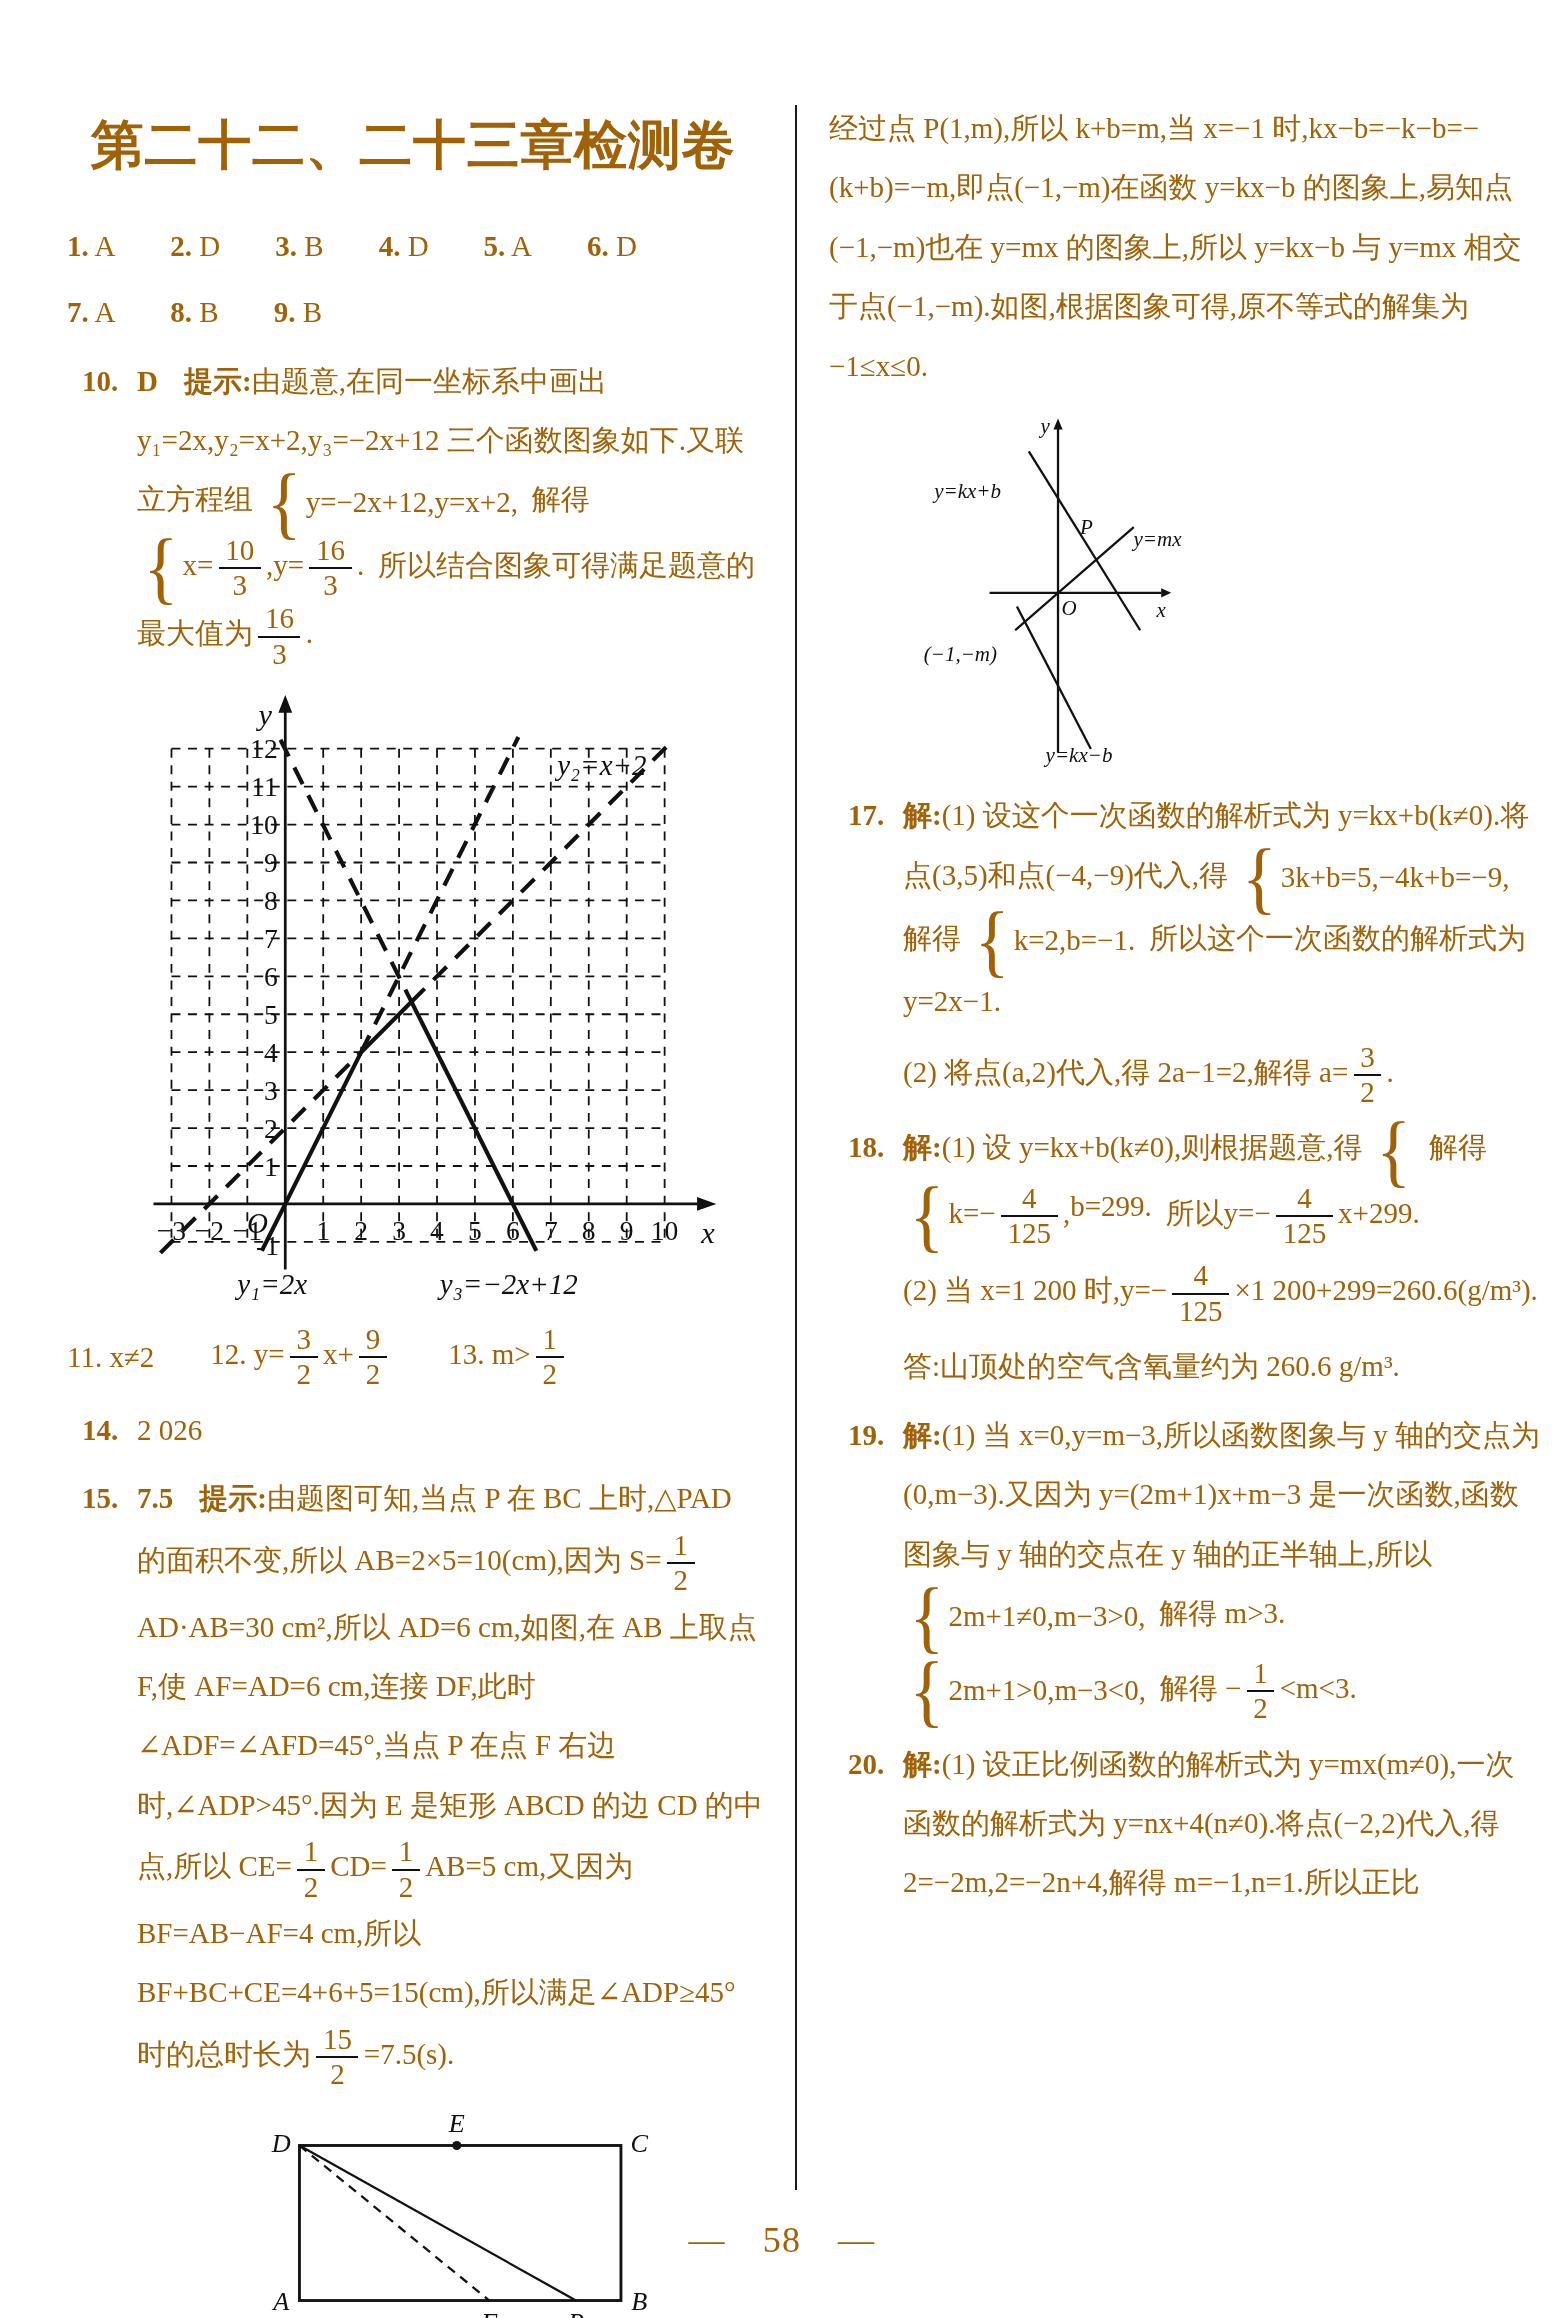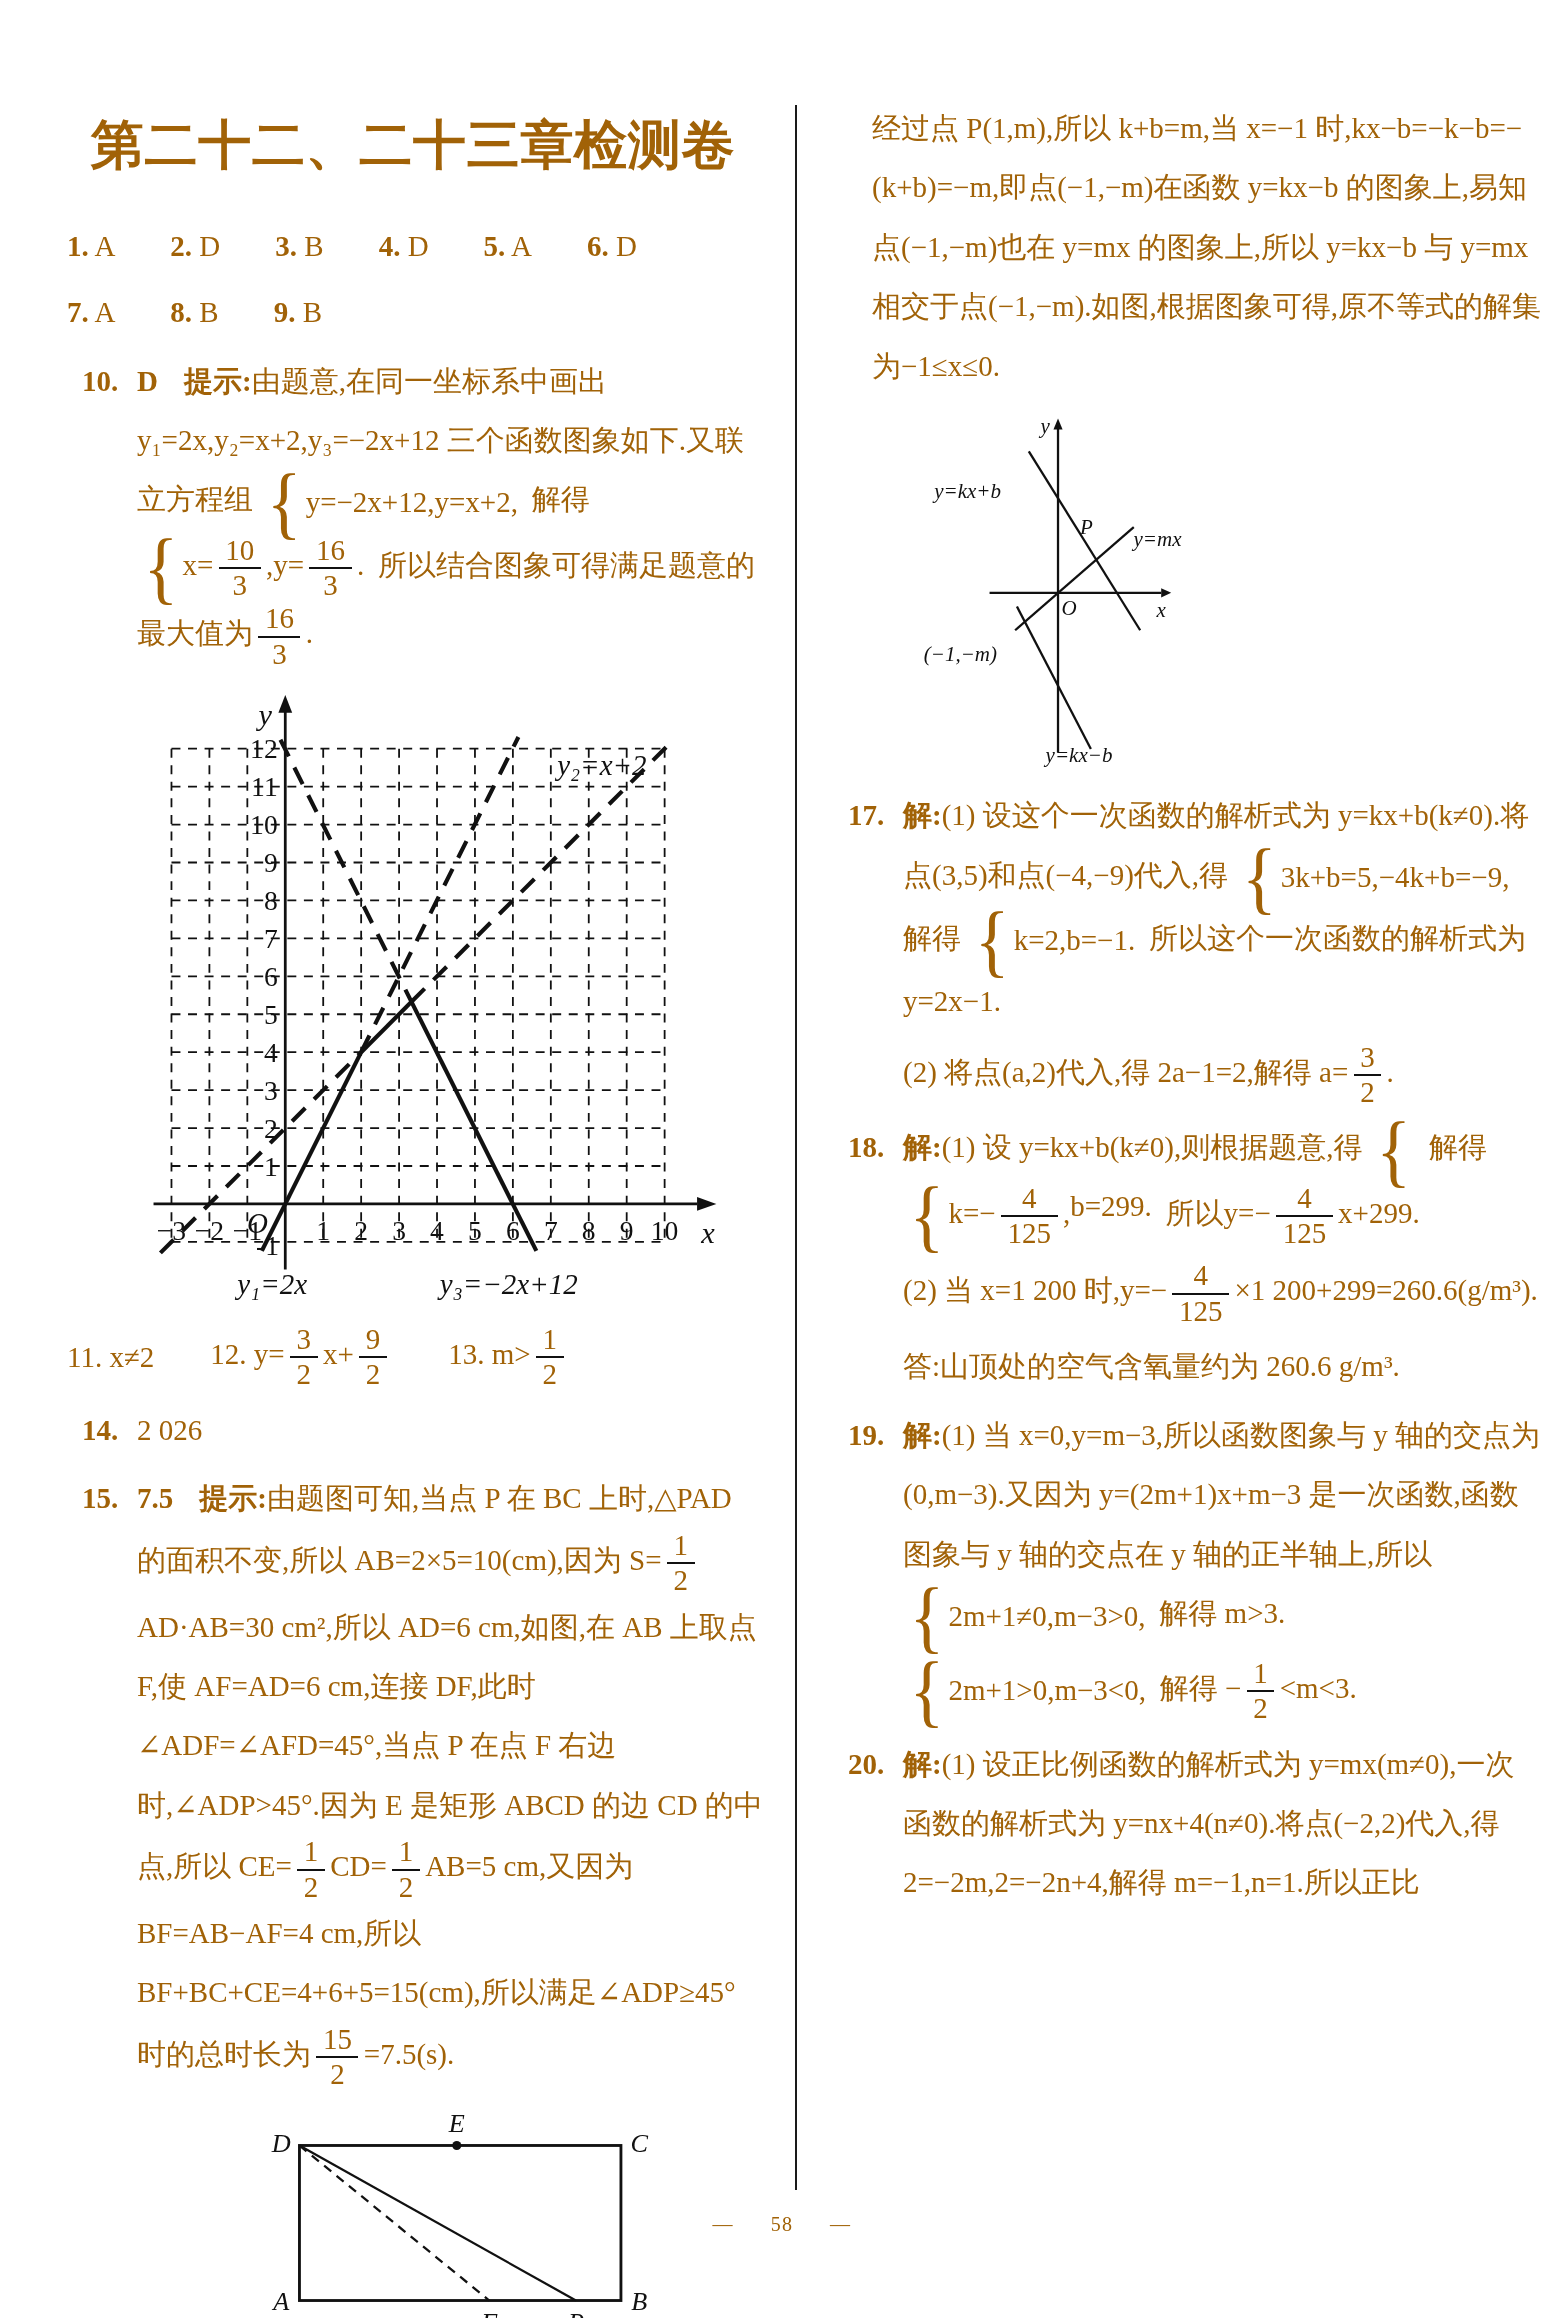--- a/index.html
+++ b/index.html
@@ -27,21 +27,21 @@
   .sys{display:inline-flex;align-items:center;vertical-align:middle;margin:0 6.6px;}
   .sys .brace{font-size:2.5em;line-height:0.85;font-weight:400;margin-right:4px;
               transform:scaleY(1.1);display:inline-block;}
   .sys .rows{display:inline-flex;flex-direction:row;line-height:1.7;text-align:left;justify-content:space-between;}
   .sys .rows .row{white-space:nowrap;}
   .fig{margin:17px 0;}
   .fig svg{display:block;}
   .fig text{font-family:"Liberation Serif","DejaVu Serif",serif;fill:#111;}
   .it{font-style:italic;}
   .footer{position:absolute;left:650px;top:2204px;width:264px;text-align:center;
-          font-size:20px;letter-spacing:1.3px;}
+          font-size:36px;letter-spacing:1.3px;}
   .footer span{margin:0 18.4px;}
   .row1113{display:flex;gap:56px;margin:6.6px 0 6.6px 4px;align-items:center;}
 </style>
 </head>
 <body>
 
 <div class="page">
   <div class="divider"></div>
 
   <div class="col col-left">
@@ -230,21 +230,21 @@
           <text x="411" y="390">F</text>
           <text x="563" y="390">P</text>
         </g>
       </svg>
     </div>
 
   </div>
 
   <div class="col col-right">
 
-    <p class="item cont" style="padding-left:0;margin-left:43px;">
+    <p class="item cont" style="padding-left:0;">
       <span>经过点 P(1,m),所以 k+b=m,当 x=−1 时,kx−b=−k−b=−(k+b)=−m,即点(−1,−m)在函数 y=kx−b 的图象上,易知点(−1,−m)也在 y=mx 的图象上,所以 y=kx−b 与 y=mx 相交于点(−1,−m).如图,根据图象可得,原不等式的解集为−1≤x≤0.</span>
     </p>
 
     <div class="fig" style="margin-left:58px;">
       <svg width="311" height="356" viewBox="0 0 680 780" style="font-size:44px">
         <g stroke="#111" stroke-width="5">
           <line x1="224" y1="394" x2="600" y2="394"></line>
           <line x1="374" y1="744" x2="374" y2="30"></line>
         </g>
         <polygon points="600,384 622,394 600,404" fill="#111"></polygon>

